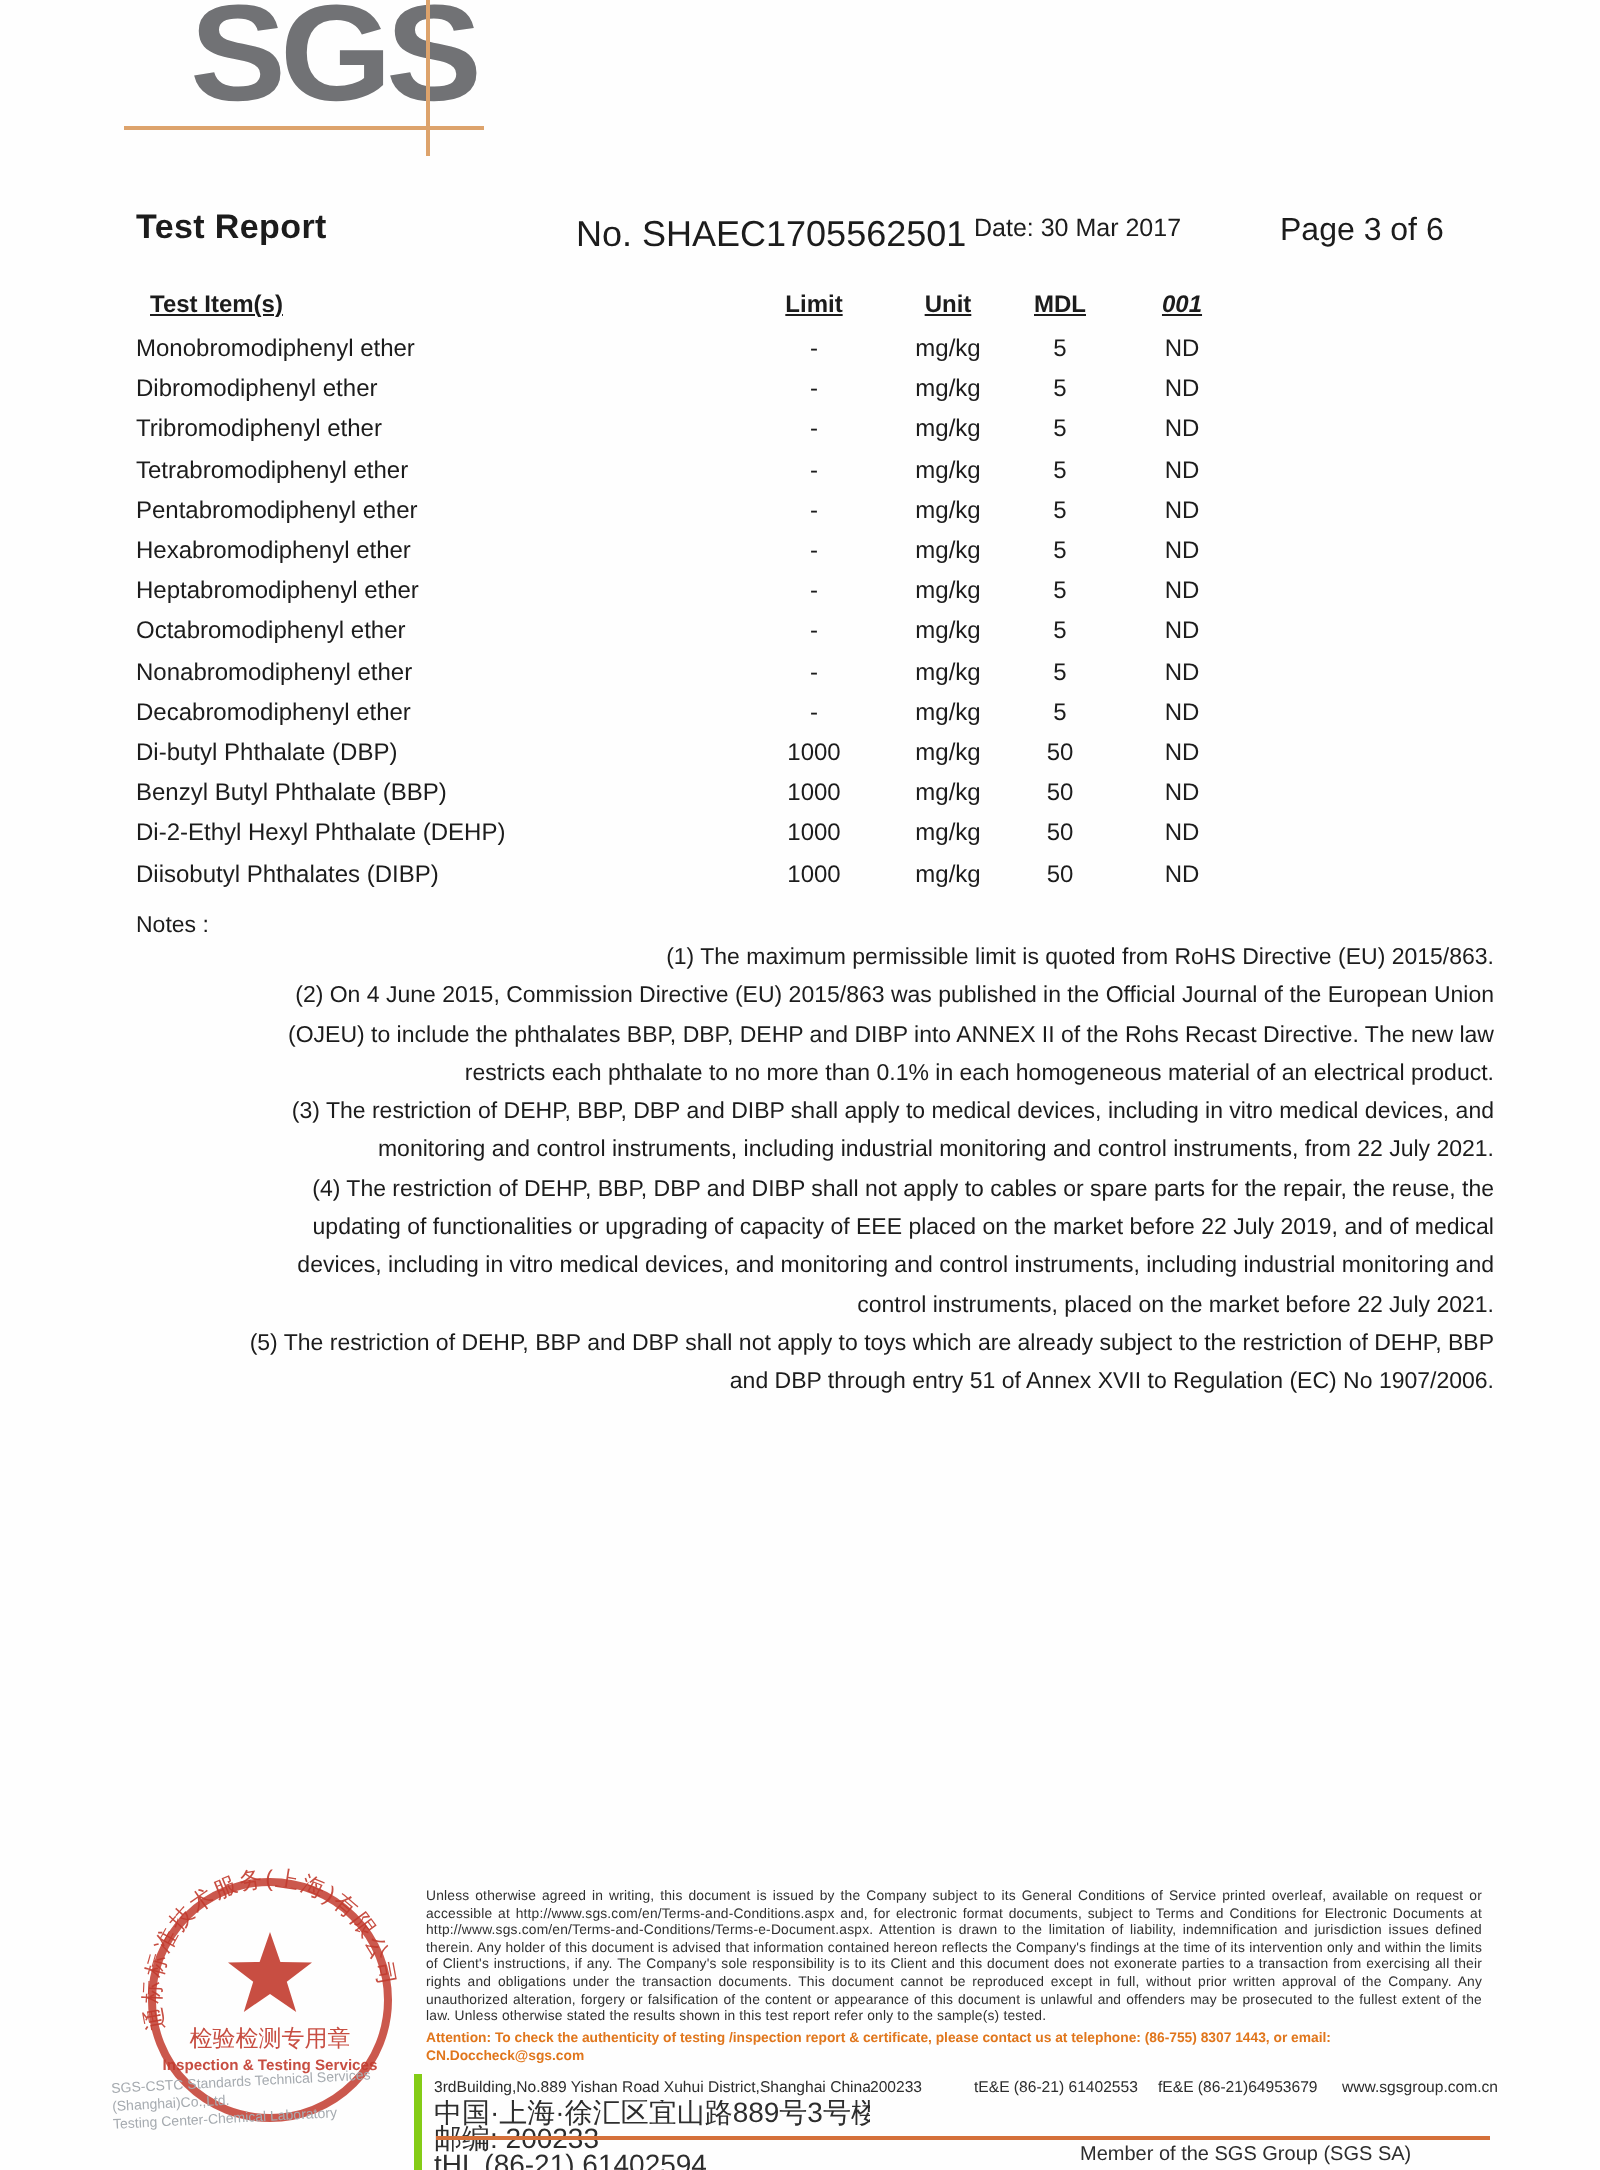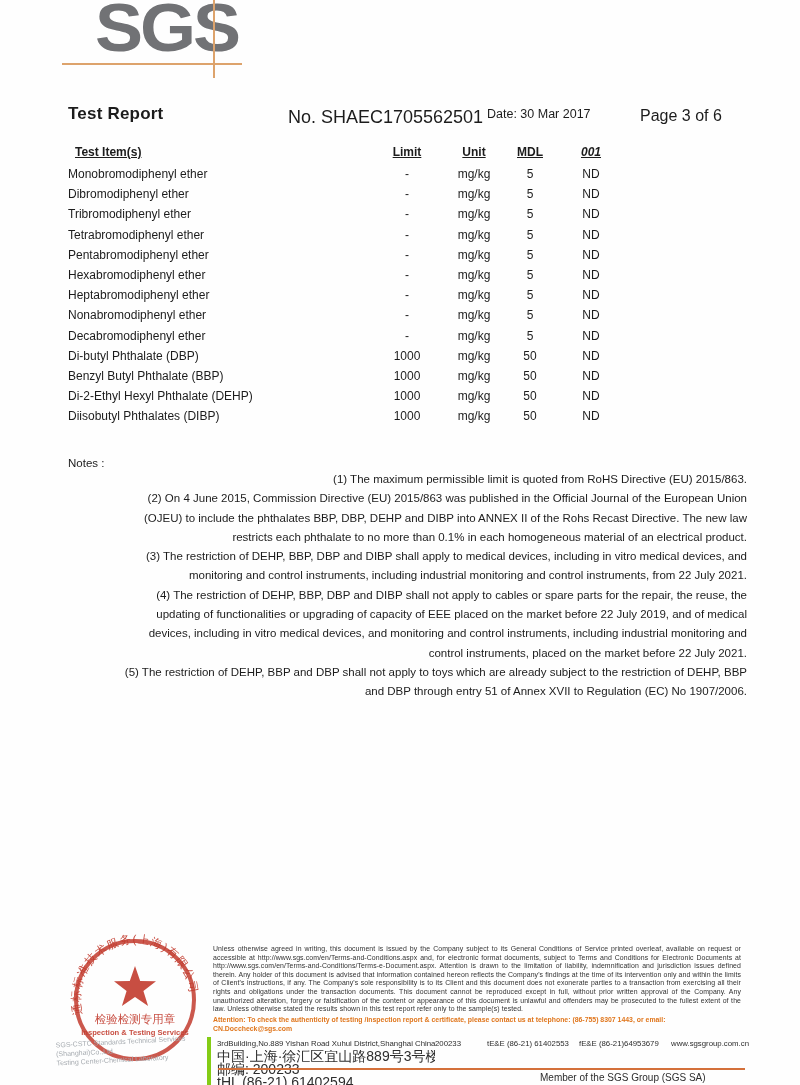--- a/index.html
+++ b/index.html
@@ -126,20 +126,27 @@
       <td class="c-result">ND</td>
     </tr>
         <tr>
       <td class="c-item">Heptabromodiphenyl ether</td>
       <td class="c-limit">-</td>
       <td class="c-unit">mg/kg</td>
       <td class="c-mdl">5</td>
       <td class="c-result">ND</td>
     </tr>
         <tr>
+      <td class="c-item">Octabromodiphenyl ether</td>
+      <td class="c-limit">-</td>
+      <td class="c-unit">mg/kg</td>
+      <td class="c-mdl">5</td>
+      <td class="c-result">ND</td>
+    </tr>
+        <tr>
       <td class="c-item">Nonabromodiphenyl ether</td>
       <td class="c-limit">-</td>
       <td class="c-unit">mg/kg</td>
       <td class="c-mdl">5</td>
       <td class="c-result">ND</td>
     </tr>
         <tr>
       <td class="c-item">Decabromodiphenyl ether</td>
       <td class="c-limit">-</td>
       <td class="c-unit">mg/kg</td>

